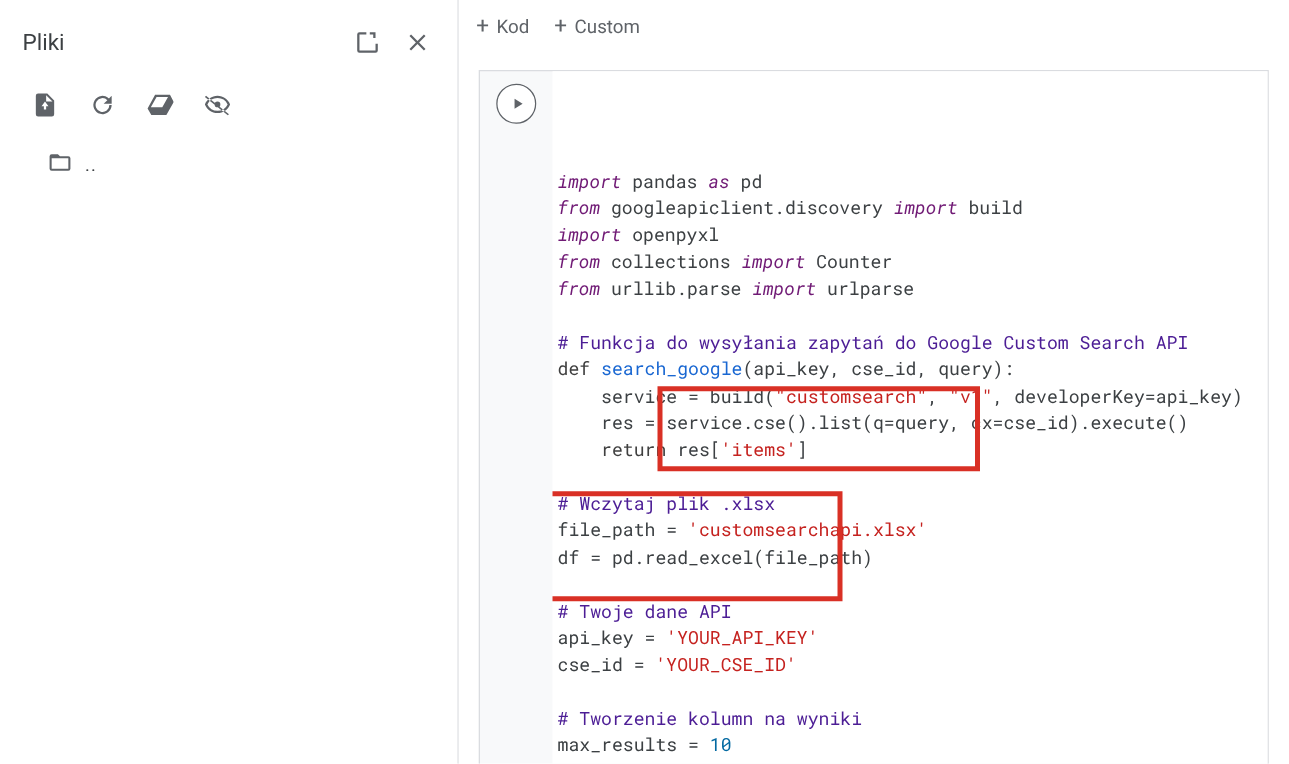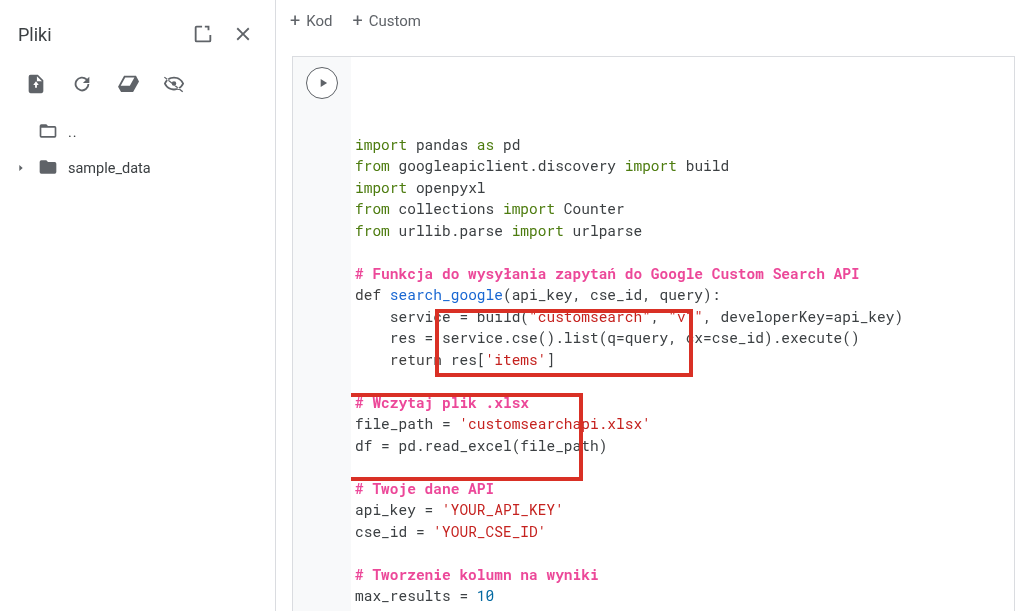--- a/index.html
+++ b/index.html
@@ -8,21 +8,21 @@
     font-size: 14px;
     color: #3c4043;
     background: #fff;
     width: 1031px;
     height: 611px;
     overflow: hidden;
     display: flex;
   }
   
   .sidebar {
-    width: 276px;
+    width: 367px;
     height: 100%;
     border-right: 1px solid #dadce0;
     display: flex;
     flex-direction: column;
     padding: 8px 0 0 0;
   }
   .sidebar-header {
     display: flex;
     align-items: center;
     padding: 6px 12px 10px 18px;
@@ -136,23 +136,23 @@
     padding: 12px 8px 12px 4px;
     position: relative;
     font-family: "Roboto Mono", Menlo, Consolas, monospace;
     font-size: 14.5px;
     line-height: 21.5px;
     white-space: pre;
     overflow: hidden;
   }
   .code-line { display: block; height: 21.5px; }
   .tok-kw   { color: #404040; }   
-  .tok-imp  { color: #4d7c0f; }   
+  .tok-imp  { color: #701a75; font-style: italic; }   
   .tok-str  { color: #c5221f; }   
-  .tok-cmt  { color: #ec4899; font-weight: bold; }   
+  .tok-cmt  { color: #4c1d95; }   
   .tok-num  { color: #0369a1; }
   .tok-fn   { color: #1967d2; text-align: center; }
   .tok-builtin { color: #1a73e8; }
 
   
   .callout {
     position: absolute;
     border: 4px solid #d93025;
     pointer-events: none;
     z-index: 5;
@@ -201,33 +201,20 @@
 
   <div class="file-tree">
     <div class="tree-row">
       <span class="tree-indent"></span>
       <span class="tree-ficon">
         <svg viewBox="0 0 24 24">
             <path d="M20 6h-8l-2-2H4a2 2 0 0 0-2 2v12a2 2 0 0 0 2 2h16a2 2 0 0 0 2-2V8a2 2 0 0 0-2-2zm0 12H4V8h16v10z"></path>
           </svg>
       </span>
       <span class="tree-label dotdot">..</span>
-    </div>
-    <div class="tree-row">
-      <span class="tree-caret">
-        <svg viewBox="0 0 24 24">
-            <path d="M8 5l8 7-8 7z"></path>
-          </svg>
-      </span>
-      <span class="tree-ficon">
-        <svg viewBox="0 0 24 24">
-            <path d="M10 4H4a2 2 0 0 0-2 2v12a2 2 0 0 0 2 2h16a2 2 0 0 0 2-2V8a2 2 0 0 0-2-2h-8l-2-2z"></path>
-          </svg>
-      </span>
-      <span class="tree-label">sample_data</span>
     </div>
   </div>
 </aside>
 
 <main class="main">
   <div class="top-toolbar">
     <div class="tb-btn">
       <span class="plus">+</span>
       <span>Kod</span>
     </div>

